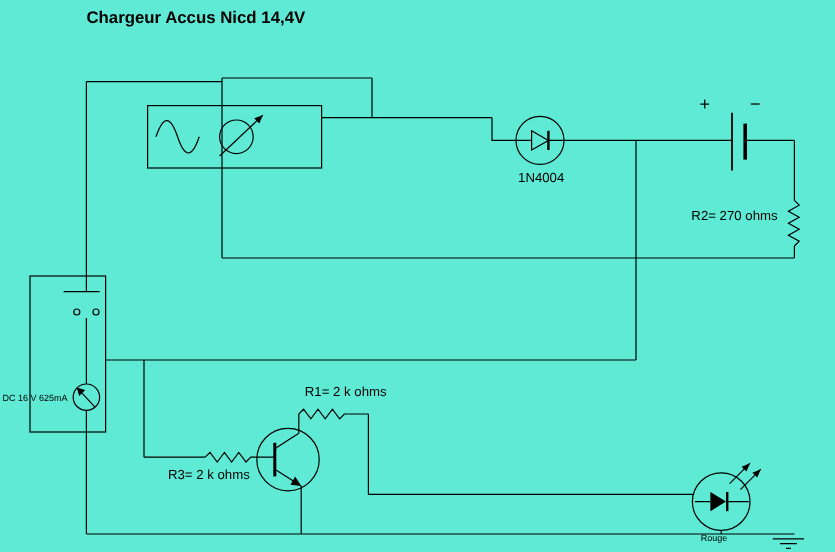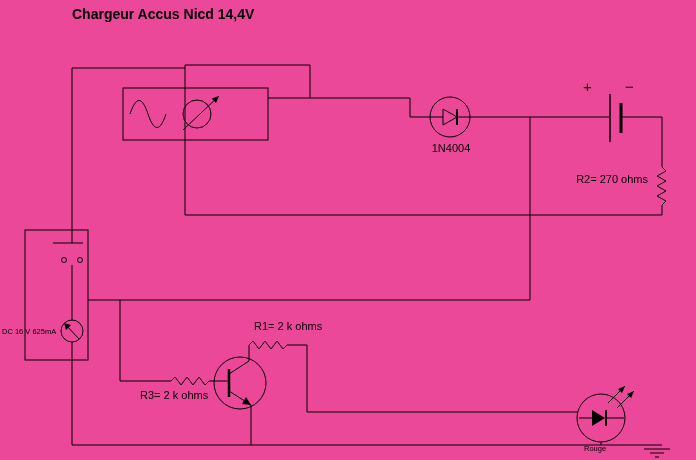--- a/index.html
+++ b/index.html
@@ -1,19 +1,19 @@
 <!DOCTYPE html>
 <html><head>
 <meta charset="utf-8">
 <style>
   html,body{margin:0;padding:0;background:#ffffff;}
   .canvas{
     position:relative;
     width:696px;height:460px;
-    background:#ec4899;
+    background:#5eead4;
     font-family:"Liberation Sans", sans-serif;
     overflow:hidden;
   }
   svg{display:block;}
   svg text{
     font-family:"Liberation Sans", sans-serif;
     fill:#000000;
   }
   .title-text{font-size:14px;font-weight:bold;}
   .label-text{font-size:11px;}

